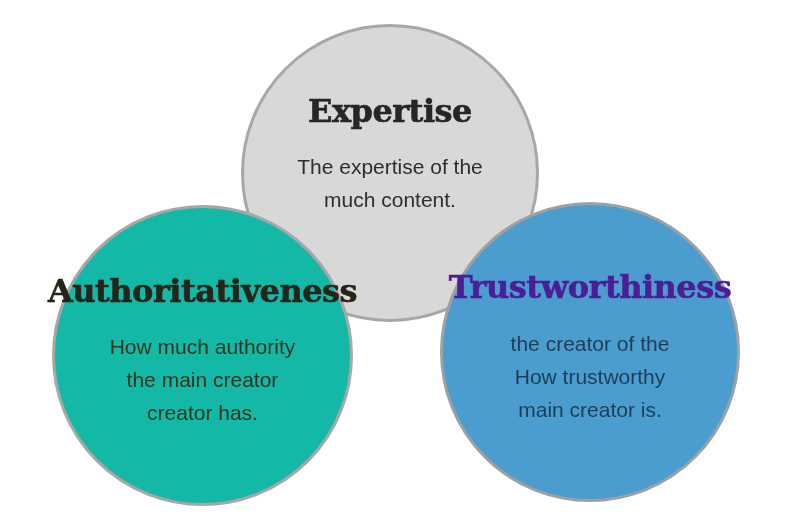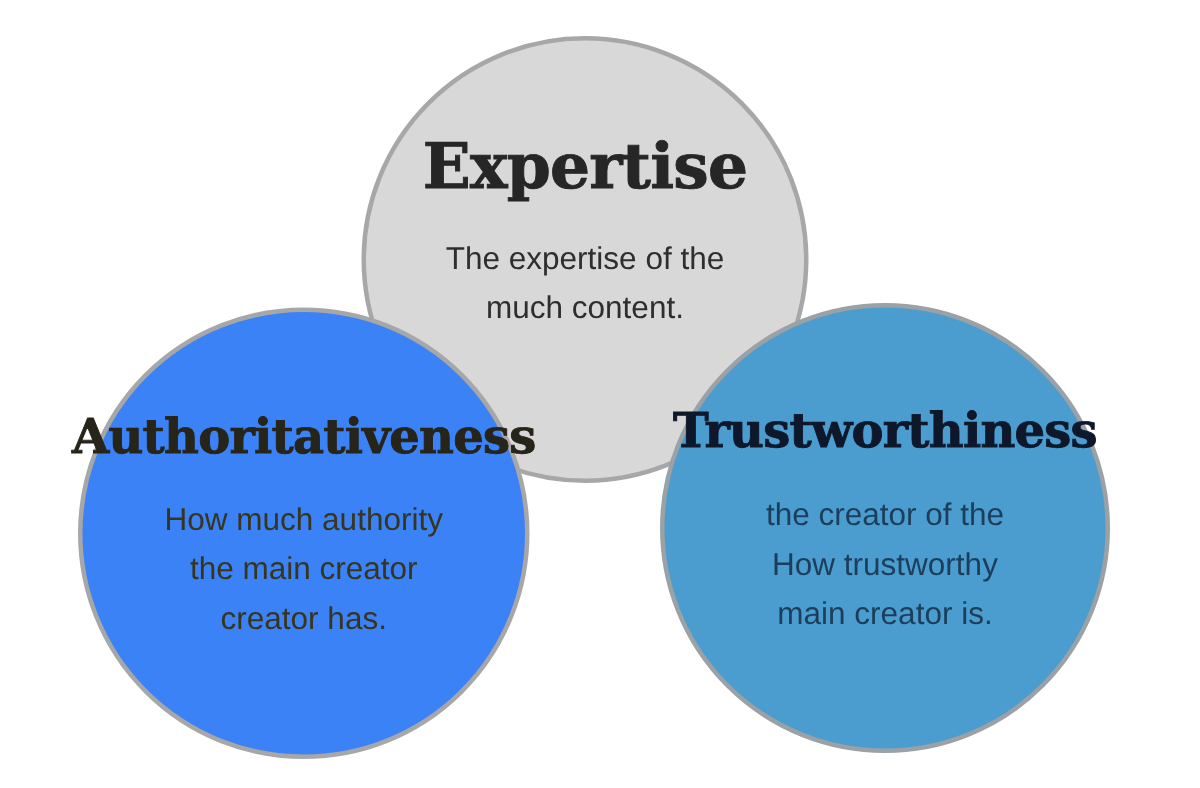--- a/index.html
+++ b/index.html
@@ -51,21 +51,21 @@
 
   
   .c-expertise {
     left: 241px;
     top: 24px;
     width: 298px;
     height: 298px;
     z-index: 1;
   }
   .c-expertise .circle-inner { transform: translateY(-12px); }
-  .c-expertise .circle-title { font-size: 42px; }
+  .c-expertise .circle-title { font-size: 32px; }
 
   
   .c-authoritativeness {
     left: 52px;
     top: 205px;
     width: 301px;
     height: 301px;
     z-index: 2;
   }
   .c-authoritativeness .circle-inner { transform: translateY(2px); }
@@ -90,34 +90,34 @@
   <div class="circle c-expertise" style="background: rgb(216, 216, 216); border-color: rgb(167, 167, 167);">
     <div class="circle-inner">
       <h2 class="circle-title" style="color: rgb(38, 38, 38);">Expertise</h2>
       <p class="circle-desc" style="color: rgb(46, 46, 46);">
         <span class="line">The expertise of the</span>
         <span class="line">much content.</span>
       </p>
     </div>
   </div>
 
-  <div class="circle c-authoritativeness" style="background: #3b82f6; border-color: rgb(167, 167, 167);">
+  <div class="circle c-authoritativeness" style="background: #14b8a6; border-color: rgb(167, 167, 167);">
     <div class="circle-inner">
       <h2 class="circle-title" style="color: rgb(39, 36, 25);">Authoritativeness</h2>
       <p class="circle-desc" style="color: rgb(56, 53, 31);">
         <span class="line">How much authority</span>
         <span class="line">the main creator</span>
         <span class="line">creator has.</span>
       </p>
     </div>
   </div>
 
   <div class="circle c-trustworthiness" style="background: rgb(74, 157, 206); border-color: rgb(155, 161, 165);">
     <div class="circle-inner">
-      <h2 class="circle-title" style="color: #0f172a;">Trustworthiness</h2>
+      <h2 class="circle-title" style="color: #4c1d95;">Trustworthiness</h2>
       <p class="circle-desc" style="color: rgb(28, 62, 91);">
         <span class="line">the creator of the</span>
         <span class="line">How trustworthy</span>
         <span class="line">main creator is.</span>
       </p>
     </div>
   </div>
 
 </div>
 

